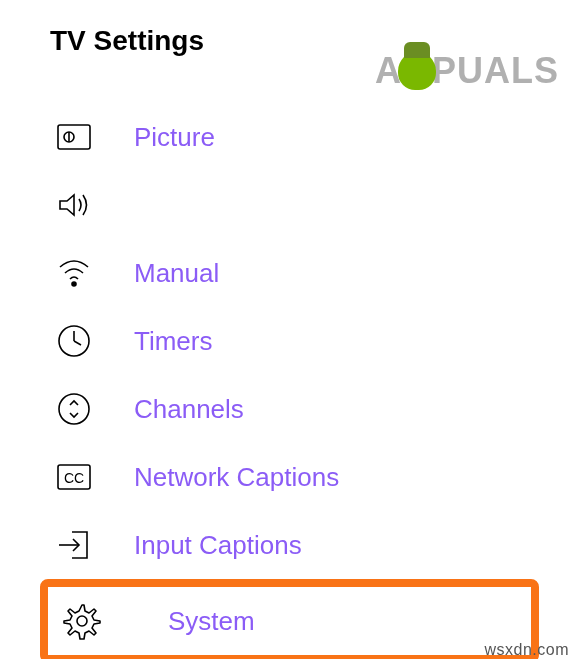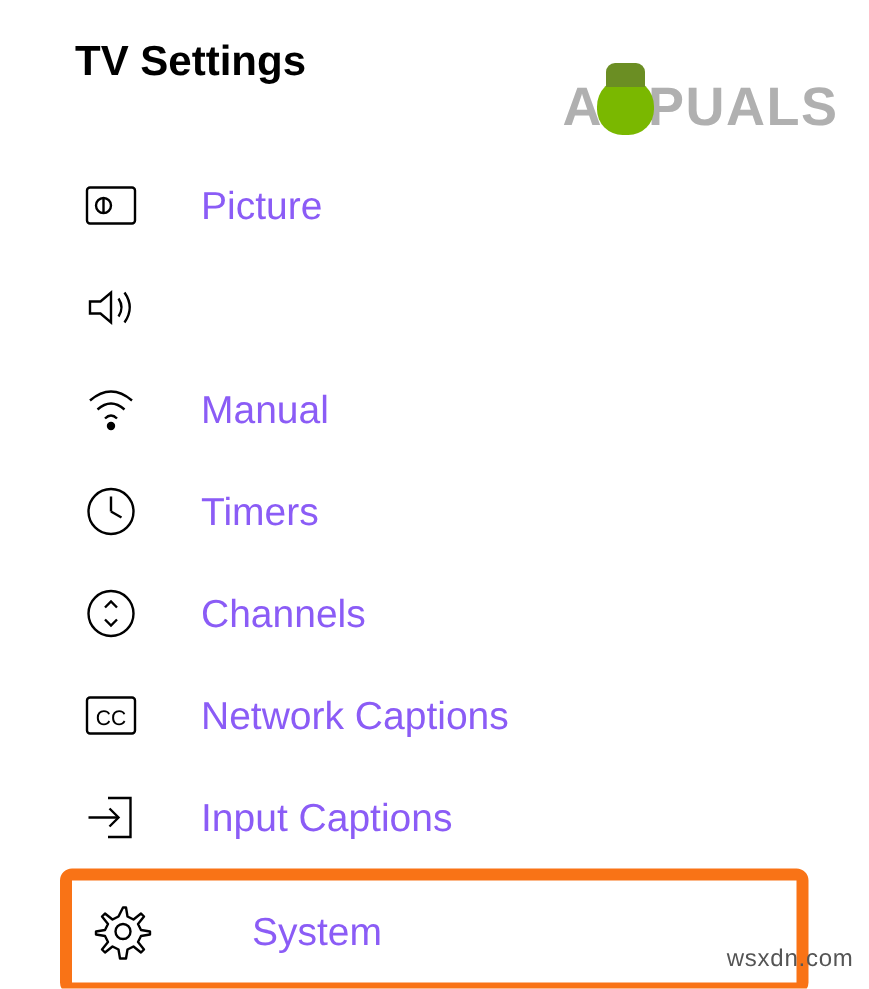--- a/index.html
+++ b/index.html
@@ -85,21 +85,21 @@
       position: absolute;
       top: -10px;
       left: 6px;
       width: 26px;
       height: 16px;
       background: #6b8e23;
       border-radius: 6px 6px 0 0;
     }
     .source-text {
       position: absolute;
-      bottom: 10px;
+      bottom: 0;
       right: 10px;
       font-size: 16px;
       color: #555;
       letter-spacing: 0.5px;
     }
   </style>
 </head>
 <body>
 
 <h1 class="page-title">TV Settings</h1>

